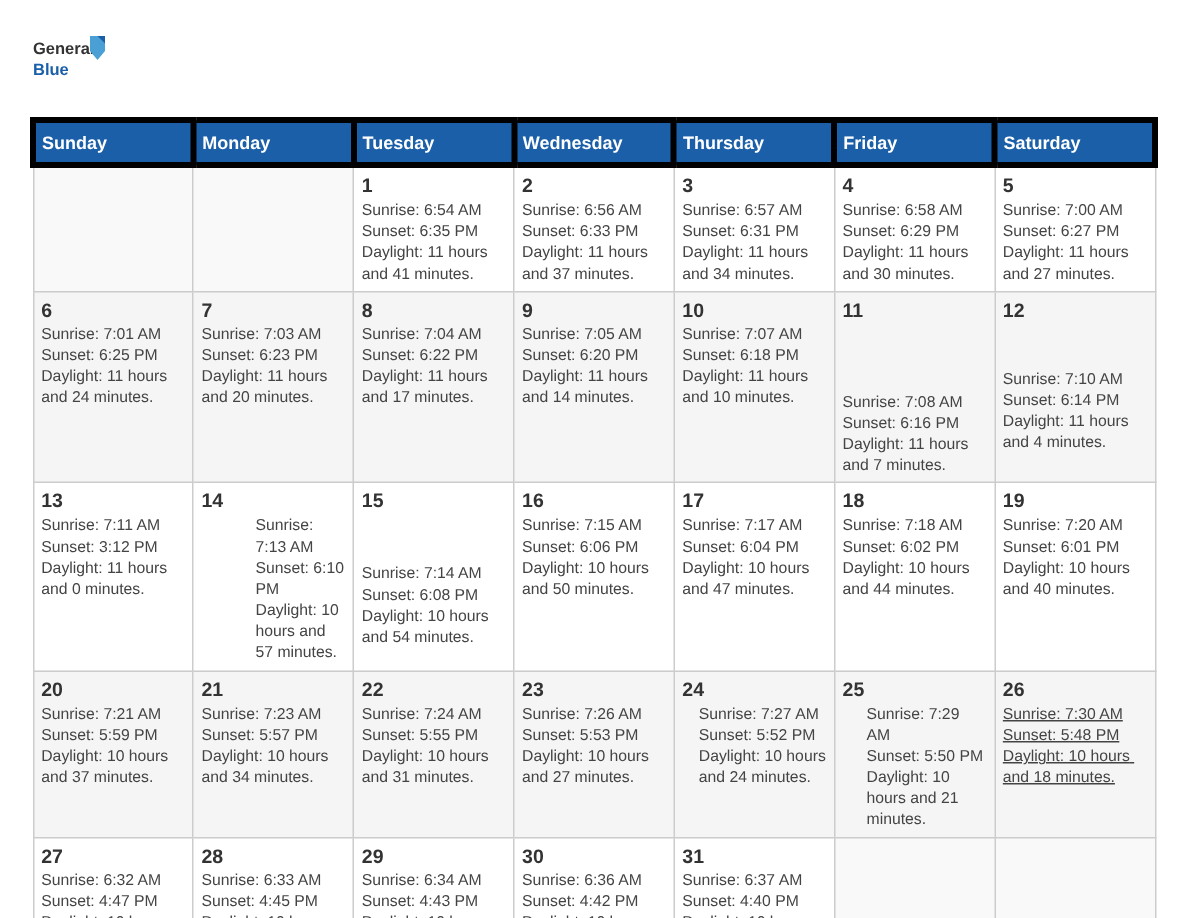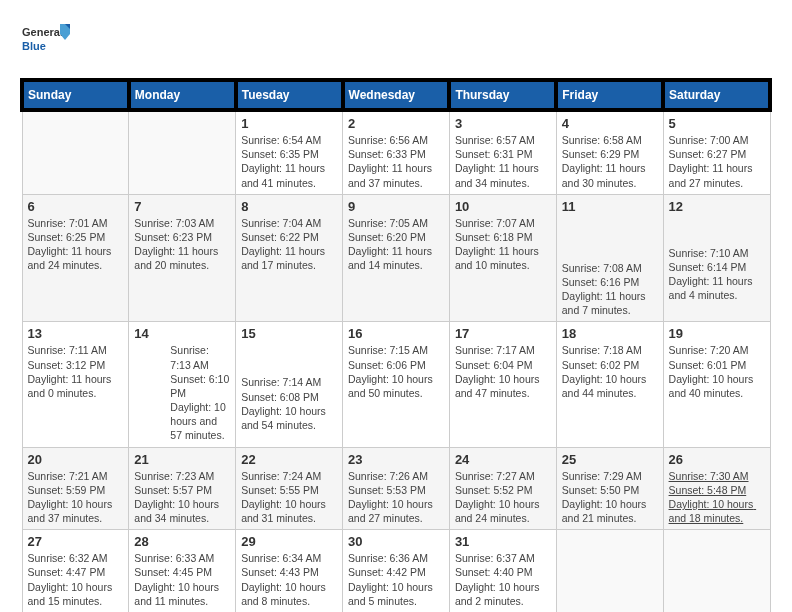--- a/index.html
+++ b/index.html
@@ -247,27 +247,27 @@
 Daylight: 10 hours and 31 minutes.</div>
         </td>
         <td>
           <div class="day-number">23</div>
           <div class="day-info" style="white-space: pre-wrap;">Sunrise: 7:26 AM
 Sunset: 5:53 PM
 Daylight: 10 hours and 27 minutes.</div>
         </td>
         <td>
           <div class="day-number">24</div>
-          <div class="day-info" style="white-space: pre-wrap;">Sunrise: 7:27 AM
+          <div class="day-info" style="white-space: pre-wrap; margin-left: 11px;">Sunrise: 7:27 AM
 Sunset: 5:52 PM
 Daylight: 10 hours and 24 minutes.</div>
         </td>
         <td>
           <div class="day-number">25</div>
-          <div class="day-info" style="white-space: pre-wrap;">Sunrise: 7:29 AM
+          <div class="day-info" style="white-space: pre-wrap; margin-left: 16px;">Sunrise: 7:29 AM
 Sunset: 5:50 PM
 Daylight: 10 hours and 21 minutes.</div>
         </td>
         <td>
           <div class="day-number">26</div>
           <div class="day-info" style="white-space: pre-wrap; text-decoration: underline;">Sunrise: 7:30 AM
 Sunset: 5:48 PM
 Daylight: 10 hours and 18 minutes.</div>
         </td>
       </tr>

